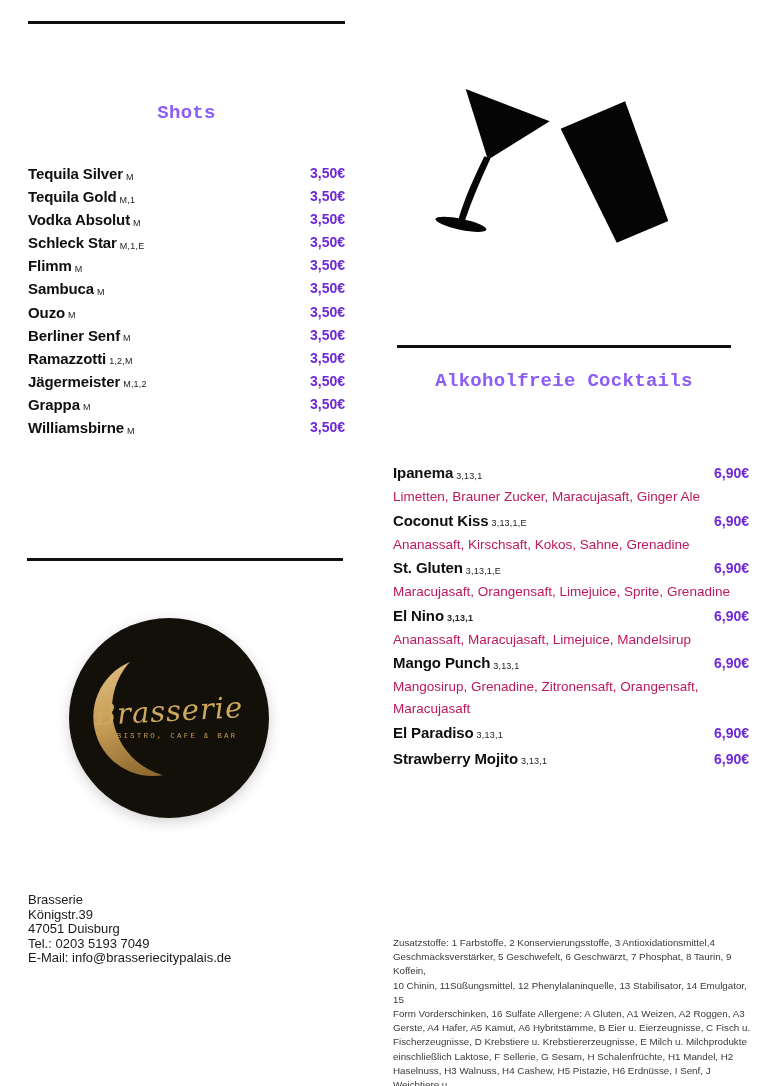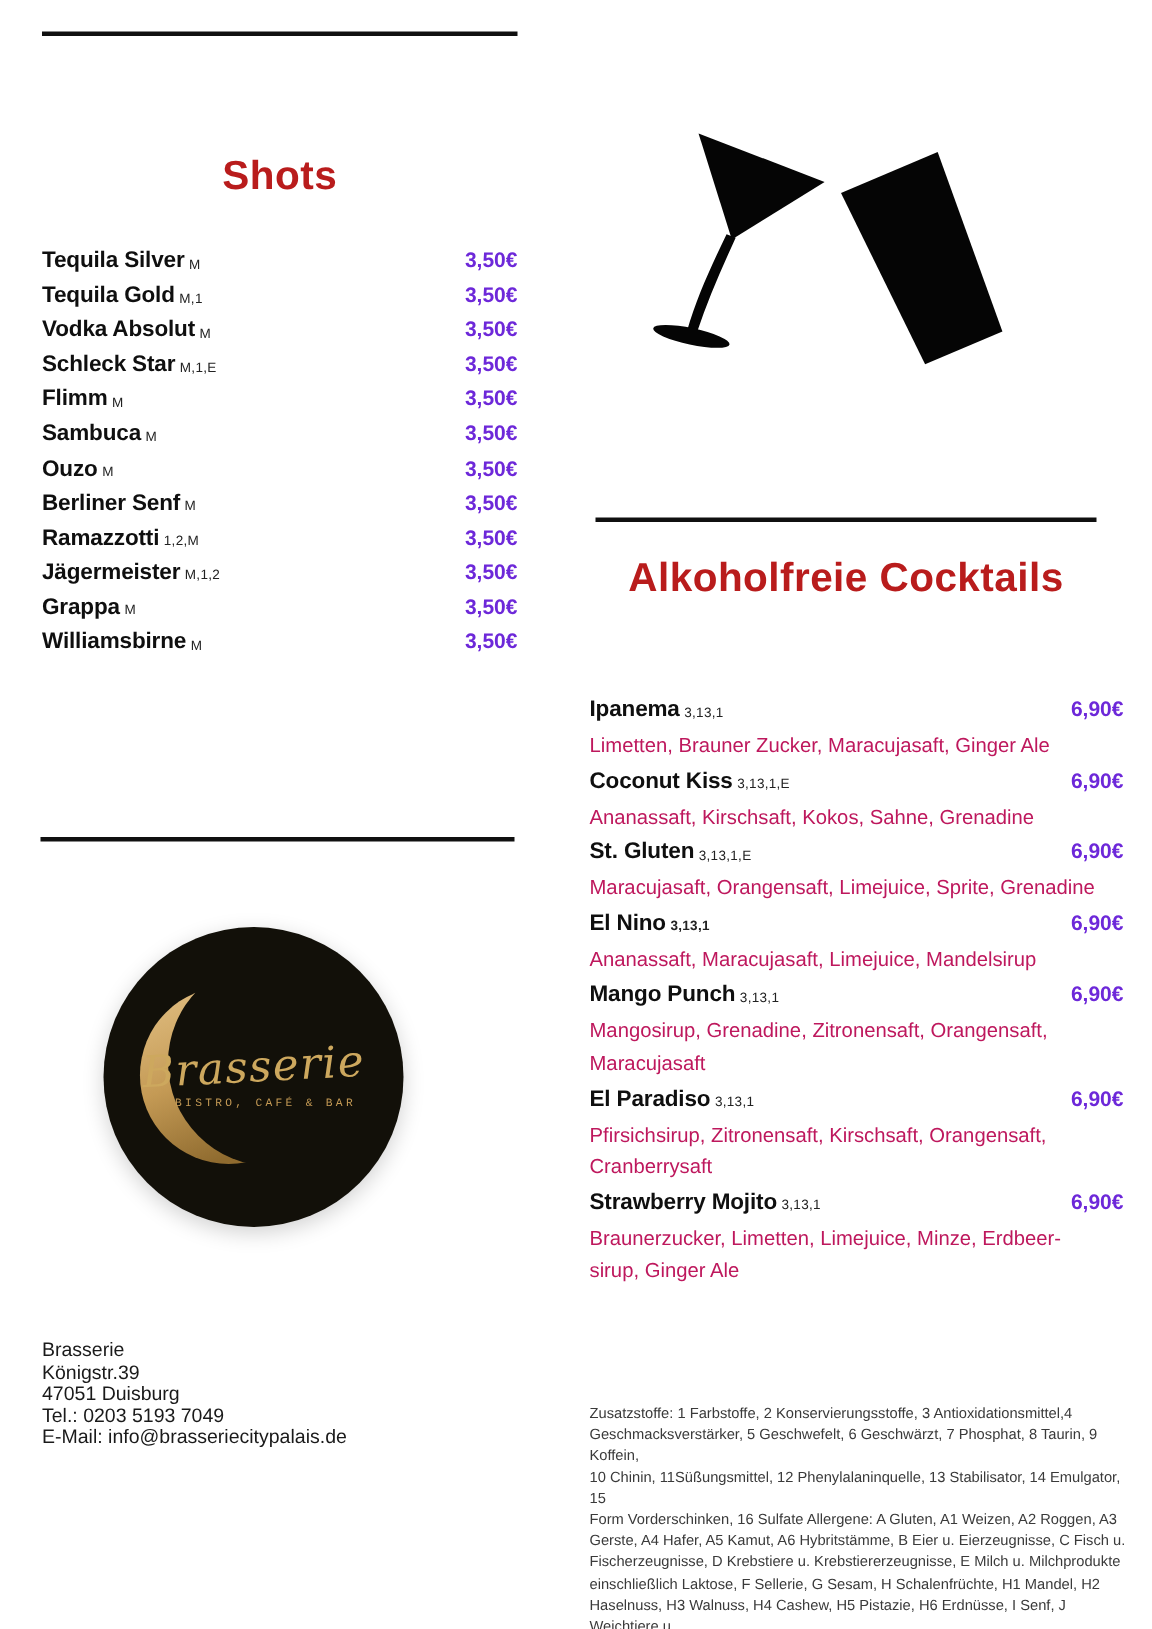--- a/index.html
+++ b/index.html
@@ -5,22 +5,22 @@
   html,body{margin:0;padding:0;background:#ffffff;}
   #page{position:relative;width:768px;height:1086px;background:#ffffff;overflow:hidden;
         font-family:"Liberation Sans", sans-serif;color:#111;}
 
   .rule{position:absolute;height:3px;background:#101010;}
   #rule-top-left{left:28px;top:21px;width:317px;}
   #rule-left-mid{left:27px;top:558px;width:316px;}
   #rule-right{left:397px;top:345px;width:334px;}
 
   .section-title{position:absolute;text-align:center;
-        font-family:Liberation Sans, sans-serif;font-weight:700;font-size:27px;
-        letter-spacing:0.3px;color:#b91c1c;}
+        font-family:Liberation Mono, monospace;font-weight:700;font-size:19px;
+        letter-spacing:0.3px;color:#8b5cf6;}
   #shots-title{left:28px;width:317px;top:102px;}
   #cocktails-title{left:397px;width:334px;top:370px;}
 
   
   #shots-list{position:absolute;left:28px;top:165px;width:317px;}
   .shot-row{display:flex;justify-content:space-between;align-items:flex-start;height:23.1px;}
 
   .item-name{font-weight:700;font-size:15px;color:#0f0f0f;letter-spacing:-0.1px;white-space:nowrap;}
   .sub{font-size:9px;font-weight:400;color:#222;margin-left:3px;position:relative;top:0.5px;letter-spacing:0.2px;}
   .sub.bold{font-weight:700;}
@@ -181,31 +181,27 @@
     </div>
     <div class="c-desc">Mangosirup, Grenadine, Zitronensaft, Orangensaft,
 Maracujasaft</div>
   </div>
 
   <div class="c-entry">
     <div class="c-row">
       <span class="item-name"><span>El Paradiso</span><span class="sub">3,13,1</span></span>
       <span class="price">6,90€</span>
     </div>
-    <div class="c-desc">Pfirsichsirup, Zitronensaft, Kirschsaft, Orangensaft,
-Cranberrysaft</div>
   </div>
 
   <div class="c-entry">
     <div class="c-row">
       <span class="item-name"><span>Strawberry Mojito</span><span class="sub">3,13,1</span></span>
       <span class="price">6,90€</span>
     </div>
-    <div class="c-desc">Braunerzucker, Limetten, Limejuice, Minze, Erdbeer-
-sirup, Ginger Ale</div>
   </div>
 </div>
 
   <div id="logo">
     <svg width="200" height="200" viewBox="0 0 200 200">
       <defs>
         <linearGradient id="gold" x1="0" y1="0" x2="0.4" y2="1">
           <stop offset="0" stop-color="#e3c185"></stop>
           <stop offset="0.55" stop-color="#c49a55"></stop>
           <stop offset="1" stop-color="#8f6b2f"></stop>

